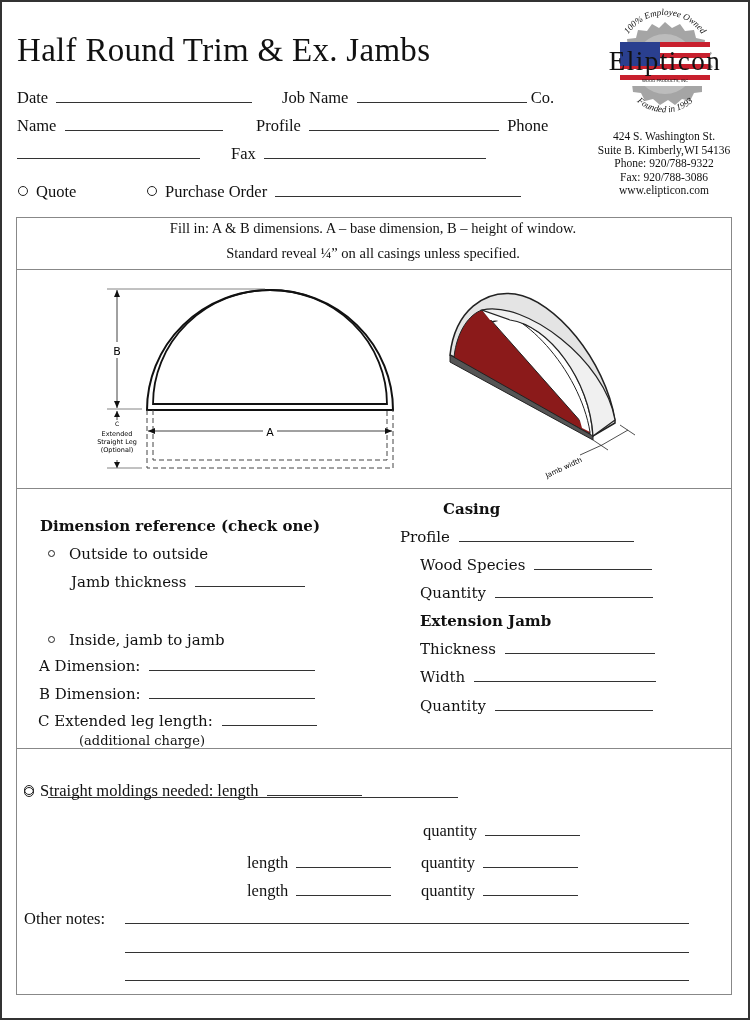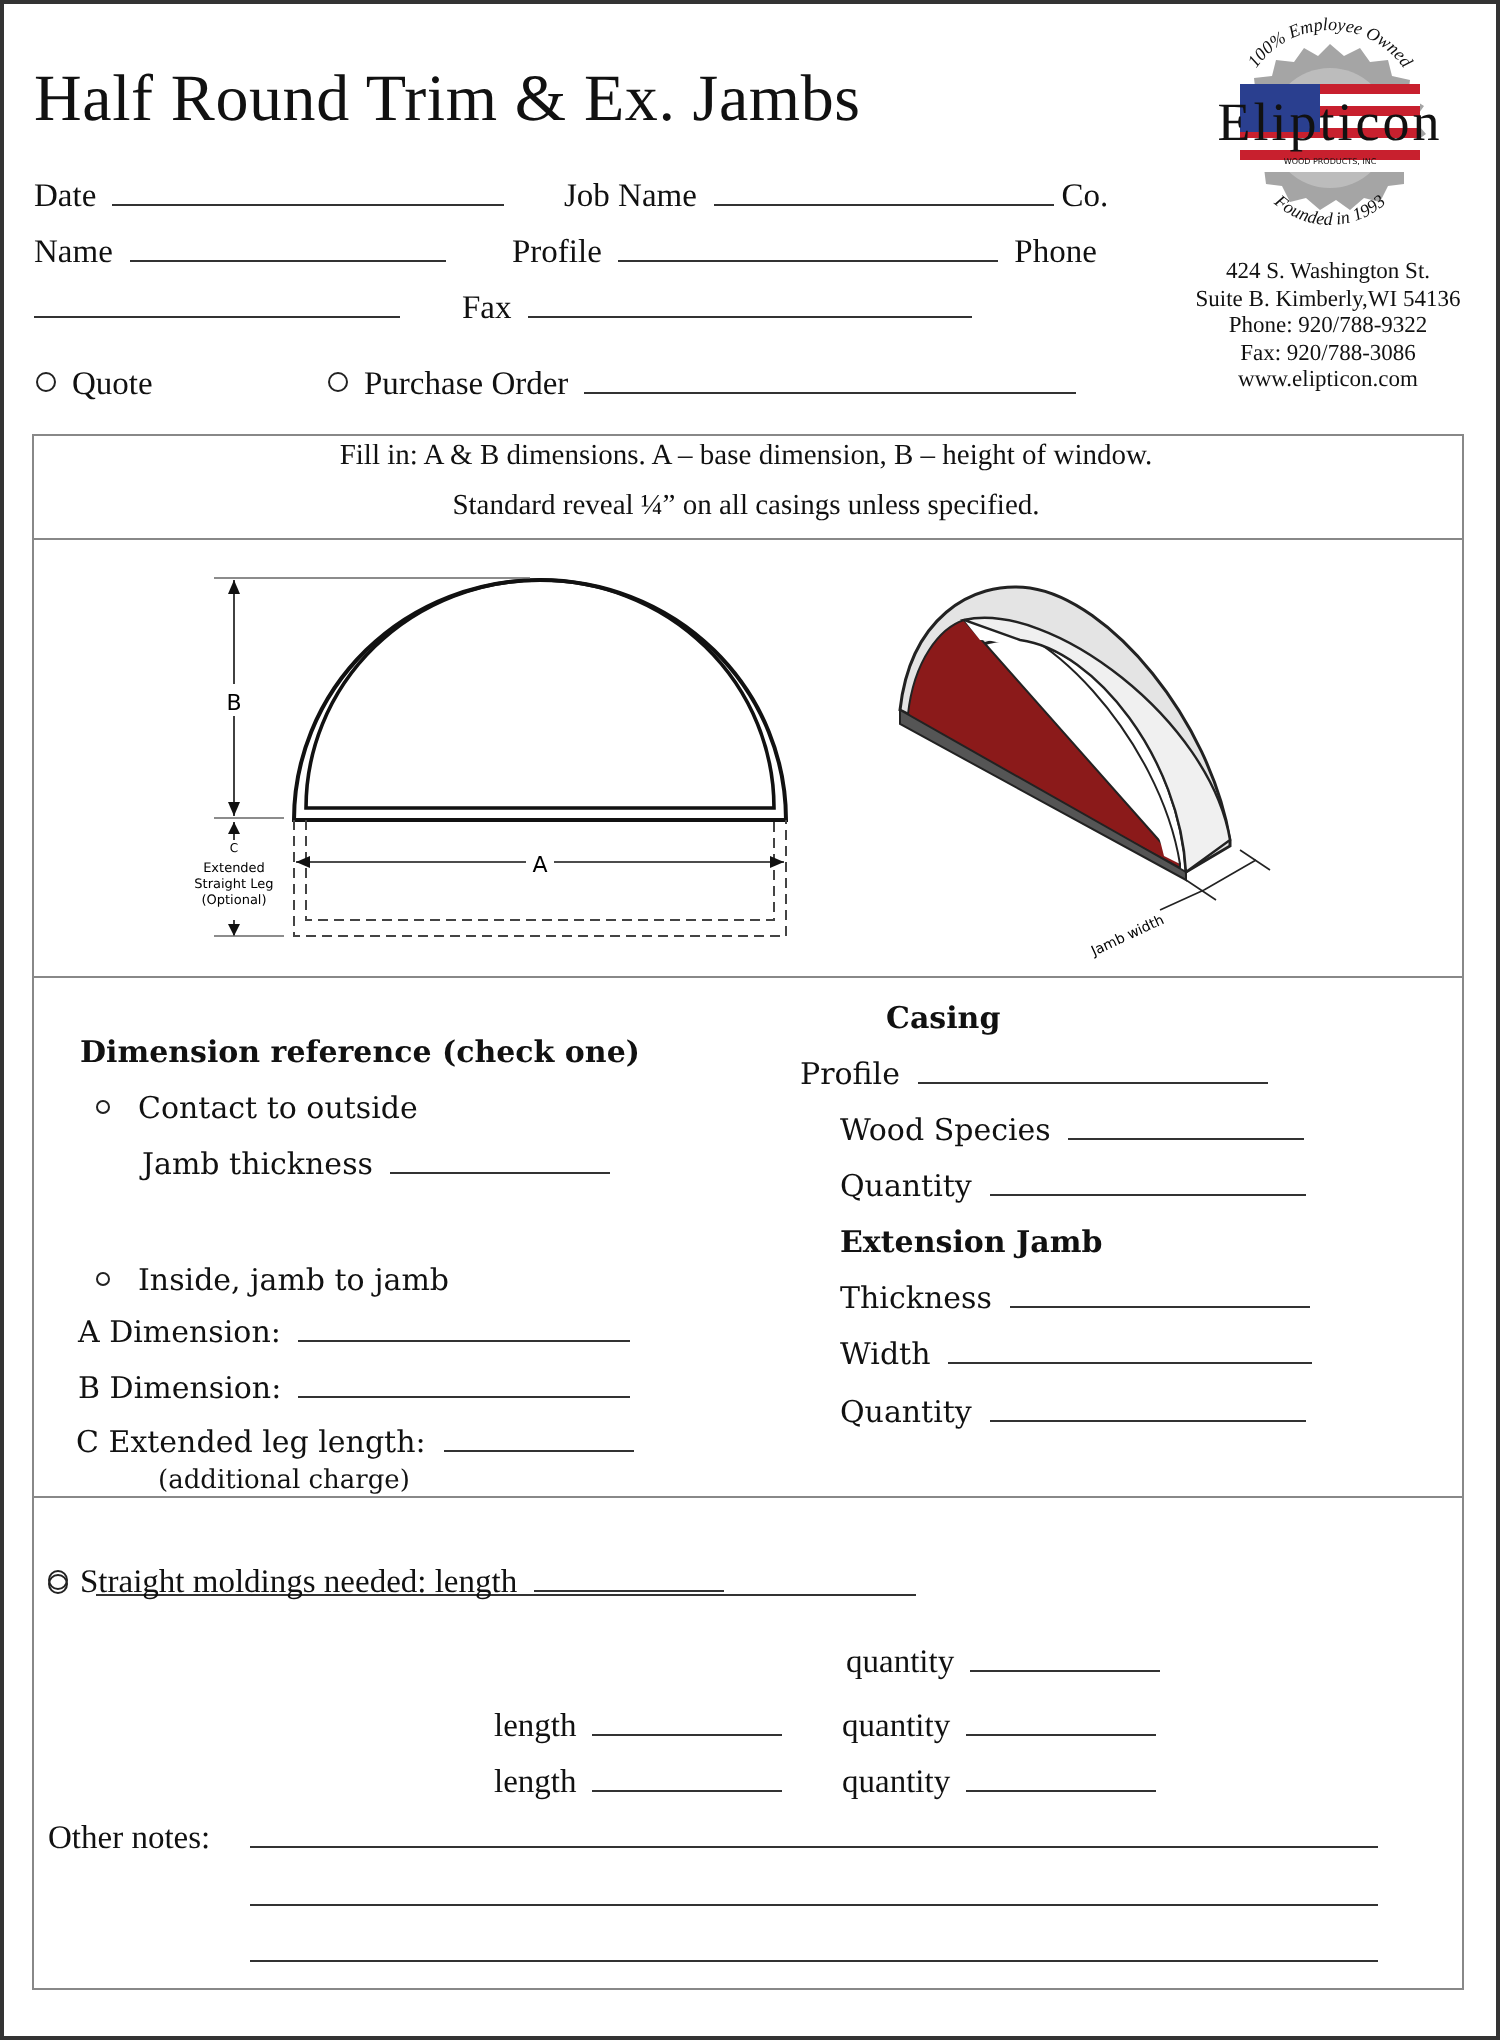--- a/index.html
+++ b/index.html
@@ -50,21 +50,21 @@
   <span class="line" style="width:183px;"></span>
 </div>
 <div class="abs f" style="left:231px;top:144px;">
   <span>Fax</span>
   <span class="line" style="width:222px;margin-left:4px;"></span>
 </div>
 
 <div class="abs f" style="left:18px;top:182px;">
   <span class="radio"></span><span>Quote</span>
 </div>
-<div class="abs f" style="left:164px;top:182px;">
+<div class="abs f" style="left:147px;top:182px;">
   <span class="radio"></span><span>Purchase Order</span>
   <span class="line" style="width:246px;margin-left:4px;"></span>
 </div>
 
 <div class="abs" style="left:590px;top:8px;width:150px;height:118px;">
   <svg width="150" height="118" viewBox="0 0 150 118">
     <defs>
       <path id="arcTop" d="M 30 52 A 45 45 0 0 1 120 52"></path>
       <path id="arcBot" d="M 36 78 A 42 42 0 0 0 114 78"></path>
     </defs>
@@ -152,21 +152,21 @@
     <line x1="163" y1="160" x2="178" y2="170" stroke="#222" stroke-width="0.8"></line>
     <line x1="190" y1="145" x2="205" y2="155" stroke="#222" stroke-width="0.8"></line>
     <line x1="172" y1="165" x2="198" y2="150" stroke="#222" stroke-width="0.8"></line>
     <line x1="150" y1="175" x2="172" y2="165" stroke="#222" stroke-width="0.8"></line>
     <text x="117" y="198" font-family="DejaVu Sans, sans-serif" font-size="7" transform="rotate(-25 117 198)">Jamb width</text>
   </svg>
 </div>
 
 <div class="abs bookman b" style="left:24px;top:517px;margin-left:16px;">Dimension reference (check one)</div>
 <div class="abs bookman" style="left:48px;top:545px;">
-  <span class="radio sm" style="margin-right:14px;"></span><span>Contact to outside</span>
+  <span class="radio sm" style="margin-right:14px;"></span><span>Outside to outside</span>
 </div>
 <div class="abs bookman" style="left:71px;top:573px;">
   <span>Jamb thickness</span>
   <span class="line" style="width:110px;margin-left:4px;"></span>
 </div>
 <div class="abs bookman" style="left:48px;top:631px;">
   <span class="radio sm" style="margin-right:14px;"></span><span>Inside, jamb to jamb</span>
 </div>
 <div class="abs bookman" style="left:39px;top:657px;">
   <span>A Dimension:</span>

